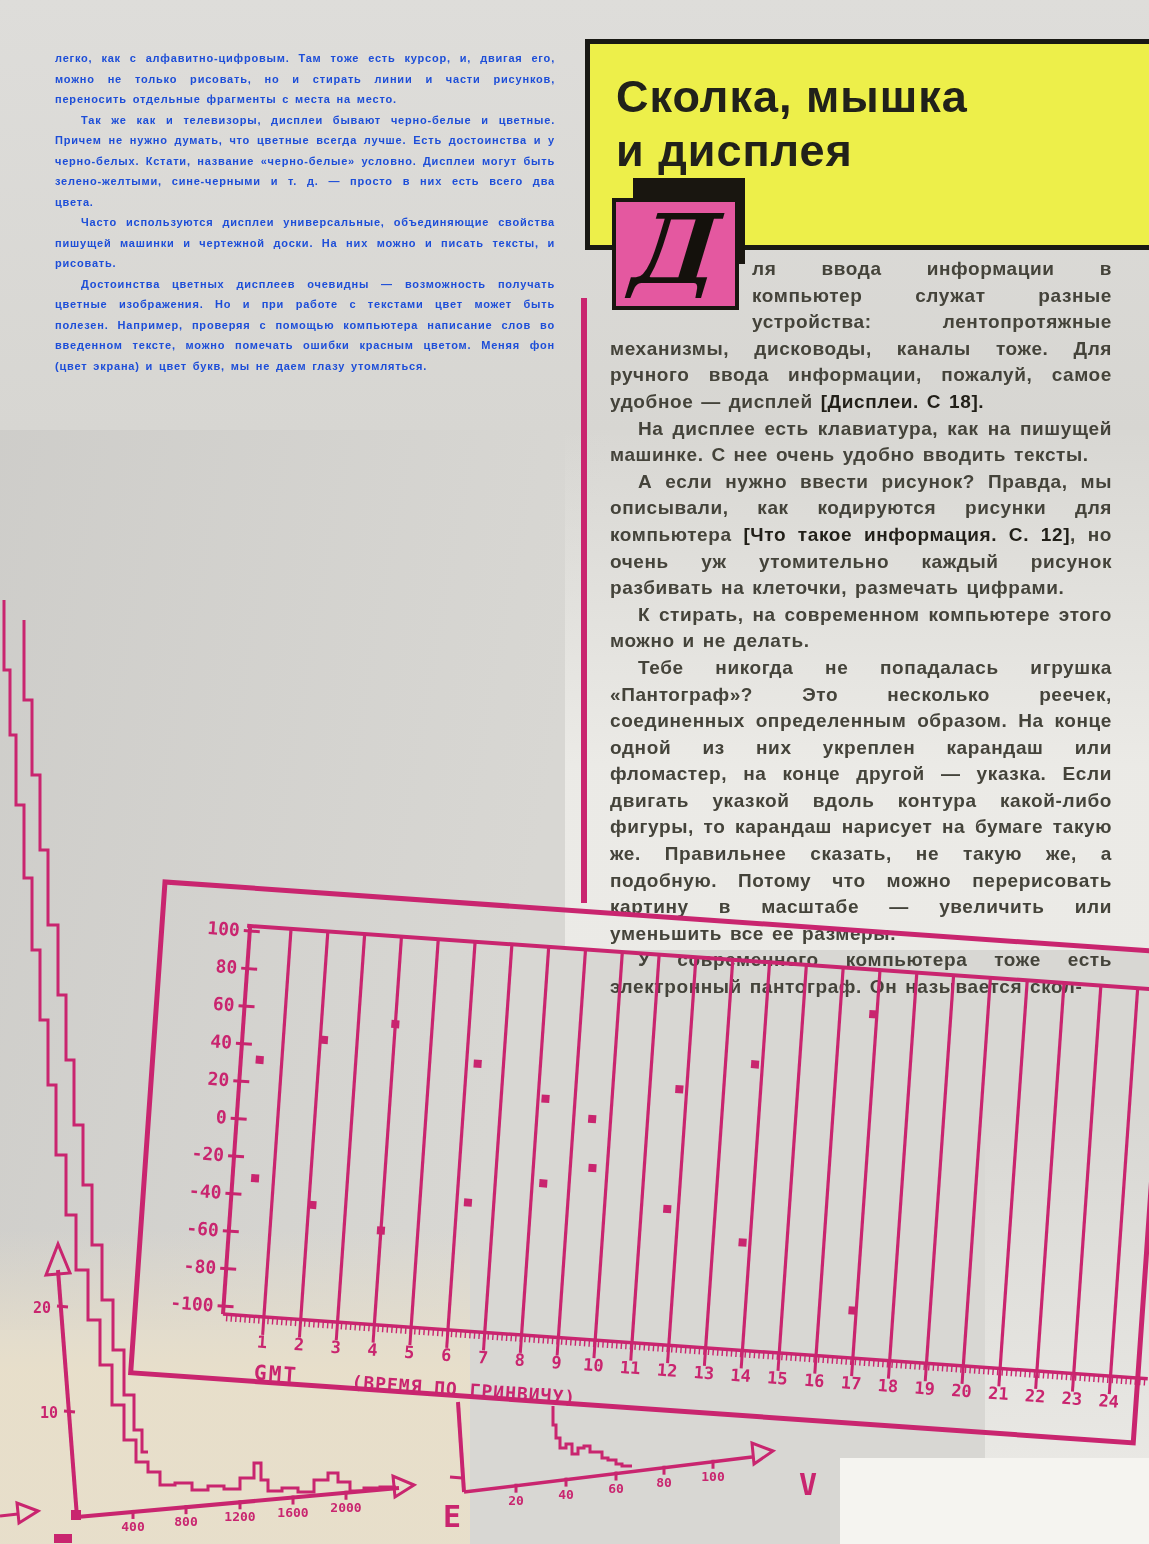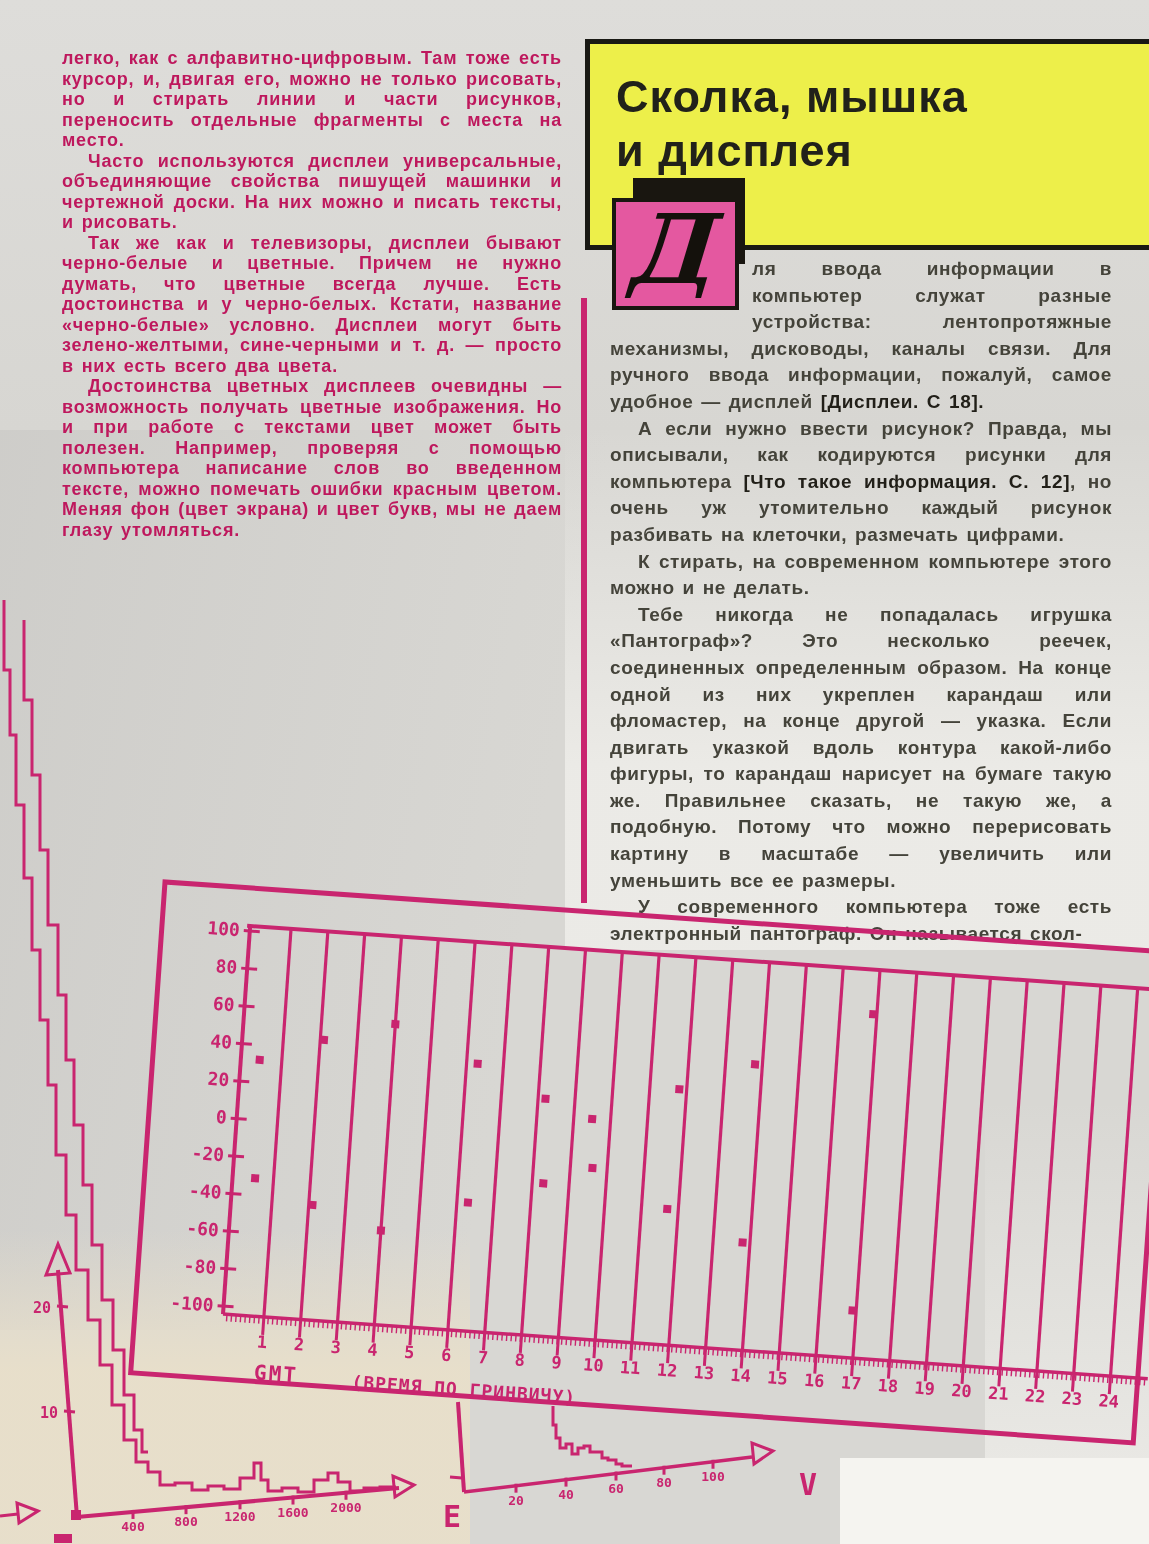--- a/index.html
+++ b/index.html
@@ -11,22 +11,22 @@
   .wash-mid{left:0;top:430px;width:660px;height:900px;
             background:linear-gradient(100deg,rgba(198,197,194,.55),rgba(214,213,210,0) 75%);}
   .wash-rc{left:565px;top:430px;width:585px;height:520px;
            background:linear-gradient(rgba(240,239,235,0),rgba(240,239,235,.8) 65%);}
   .wash-beige{left:0;top:1230px;width:470px;height:314px;
               background:linear-gradient(rgba(232,223,202,0),rgba(232,223,202,.95) 45%);}
   .wash-br{left:840px;top:1458px;width:309px;height:86px;background:#f5f4f0;}
   .wash-r2{left:985px;top:1100px;width:164px;height:400px;
            background:linear-gradient(rgba(238,237,233,0),rgba(238,237,233,.85));}
 
-  .left-col{position:absolute;left:62px;top:48px;width:500px;color:#be185d;
-            font-size:18px;line-height:20.5px;font-weight:700;text-align:justify;
+  .left-col{position:absolute;left:55px;top:48px;width:500px;color:#1d4ed8;
+            font-size:11px;line-height:20.5px;font-weight:700;text-align:justify;
             letter-spacing:.8px;word-spacing:2px;}
   .left-col .para{margin:0;text-indent:26px;}
   .left-col .para.first{text-indent:0;}
 
   .right-col{position:absolute;left:610px;top:256px;width:502px;color:#44433a;
              font-size:19px;line-height:26.6px;font-weight:700;text-align:justify;
              letter-spacing:.6px;word-spacing:2px;}
   .right-col .para{margin:0;text-indent:28px;}
   .right-col .para.first{text-indent:0;}
   .right-col .ref{color:#211f18;margin-top:8px;}
@@ -58,39 +58,40 @@
 
   <div class="wash wash-top"></div>
   <div class="wash wash-mid"></div>
   <div class="wash wash-rc"></div>
   <div class="wash wash-beige"></div>
   <div class="wash wash-r2"></div>
   <div class="wash wash-br"></div>
 
   <div class="left-col" id="left-col">
       <p class="para first">легко, как с алфавитно-цифровым. Там тоже есть курсор, и, двигая его, можно не только рисовать, но и стирать линии и части рисунков, переносить отдельные фрагменты с места на место.</p>
+      <p class="para">Так же как и телевизоры, дисплеи бывают черно-белые и цветные. Причем не нужно думать, что цветные всегда лучше. Есть достоинства и у черно-белых. Кстати, название «черно-белые» условно. Дисплеи могут быть зелено-желтыми, сине-черными и т. д. — просто в них есть всего два цвета.</p>
       <p class="para">Часто используются дисплеи универсальные, объединяющие свойства пишущей машинки и чертежной доски. На них можно и писать тексты, и рисовать.</p>
-      <p class="para">Так же как и телевизоры, дисплеи бывают черно-белые и цветные. Причем не нужно думать, что цветные всегда лучше. Есть достоинства и у черно-белых. Кстати, название «черно-белые» условно. Дисплеи могут быть зелено-желтыми, сине-черными и т. д. — просто в них есть всего два цвета.</p>
       <p class="para">Достоинства цветных дисплеев очевидны — возможность получать цветные изображения. Но и при работе с текстами цвет может быть полезен. Например, проверяя с помощью компьютера написание слов во введенном тексте, можно помечать ошибки красным цветом. Меняя фон (цвет экрана) и цвет букв, мы не даем глазу утомляться.</p>
     </div>
 
   <div class="headline-box">
     <div class="headline-line">Сколка, мышка</div>
     <div class="headline-line">и дисплея</div>
   </div>
 
   <div class="dropcap-shadow"></div>
   <div class="dropcap-box">
     <span class="dropcap-letter">Д</span>
   </div>
 
   <div class="col-rule"></div>
 
   <div class="right-col" id="right-col">
-      <p class="para first"><span class="dropcap-spacer"></span><span>ля ввода информации в компьютер служат разные устройства: лентопротяжные механизмы, дисководы, каналы связи. Для ручного ввода информации, пожалуй, самое удобное — дисплей </span><span class="ref">[Дисплеи. С 18].</span></p>
+      <p class="para first"><span class="dropcap-spacer"></span><span>ля ввода информации в компьютер служат разные устройства: лентопротяжные механизмы, дисководы, каналы тоже. Для ручного ввода информации, пожалуй, самое удобное — дисплей </span><span class="ref">[Дисплеи. С 18].</span></p>
+      <p class="para"><span>На дисплее есть клавиатура, как на пишущей машинке. С нее очень удобно вводить тексты.</span></p>
       <p class="para"><span>А если нужно ввести рисунок? Правда, мы описывали, как кодируются рисунки для компьютера </span><span class="ref">[Что такое информация. С. 12]</span><span>, но очень уж утомительно каждый рисунок разбивать на клеточки, размечать цифрами.</span></p>
       <p class="para"><span>К стирать, на современном компьютере этого можно и не делать.</span></p>
       <p class="para"><span>Тебе никогда не попадалась игрушка «Пантограф»? Это несколько реечек, соединенных определенным образом. На конце одной из них укреплен карандаш или фломастер, на конце другой — указка. Если двигать указкой вдоль контура какой-либо фигуры, то карандаш нарисует на бумаге такую же. Правильнее сказать, не такую же, а подобную. Потому что можно перерисовать картину в масштабе — увеличить или уменьшить все ее размеры.</span></p>
       <p class="para"><span>У современного компьютера тоже есть электронный пантограф. Он называется скол-</span></p>
     </div>
 
   <svg class="figure" id="figure" width="1149" height="1544" viewBox="0 0 1149 1544">
       <g transform="rotate(4 165 882)">
         <rect x="165" y="882" width="1005" height="492" fill="none" stroke="#c9256f" stroke-width="5"></rect>
         <line x1="250" y1="920" x2="1180" y2="920" stroke="#c9256f" stroke-width="4"></line>

